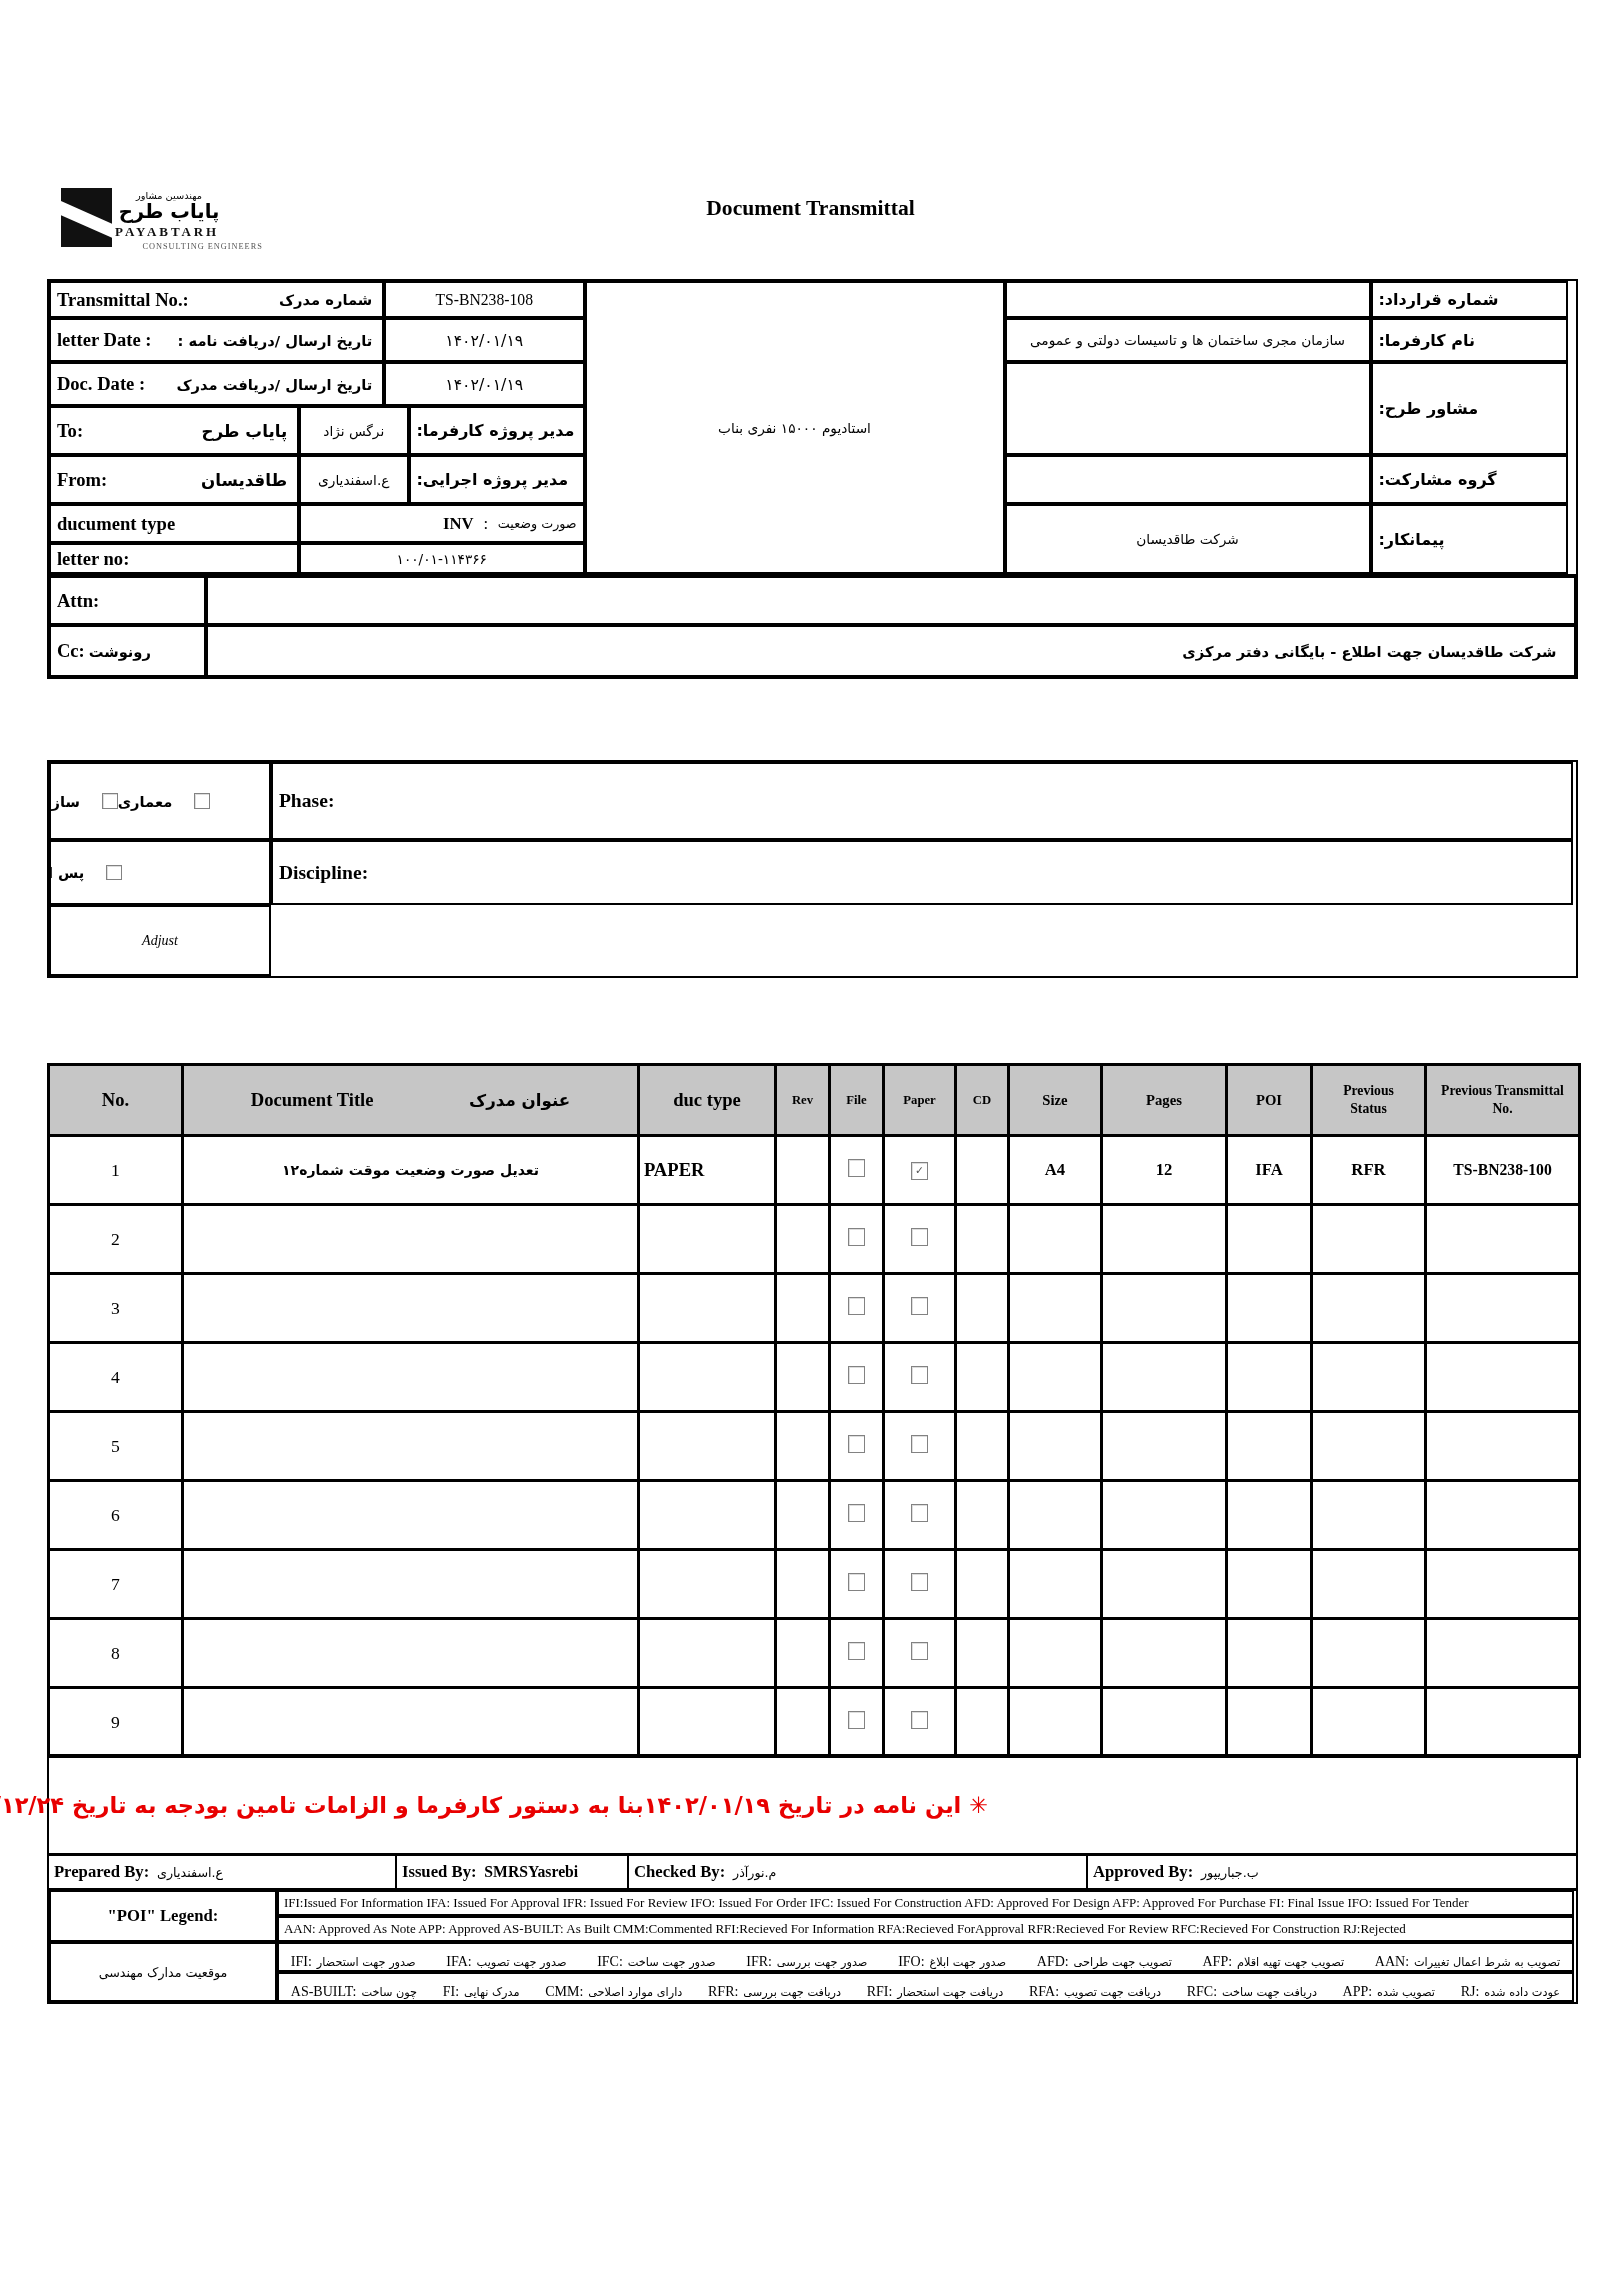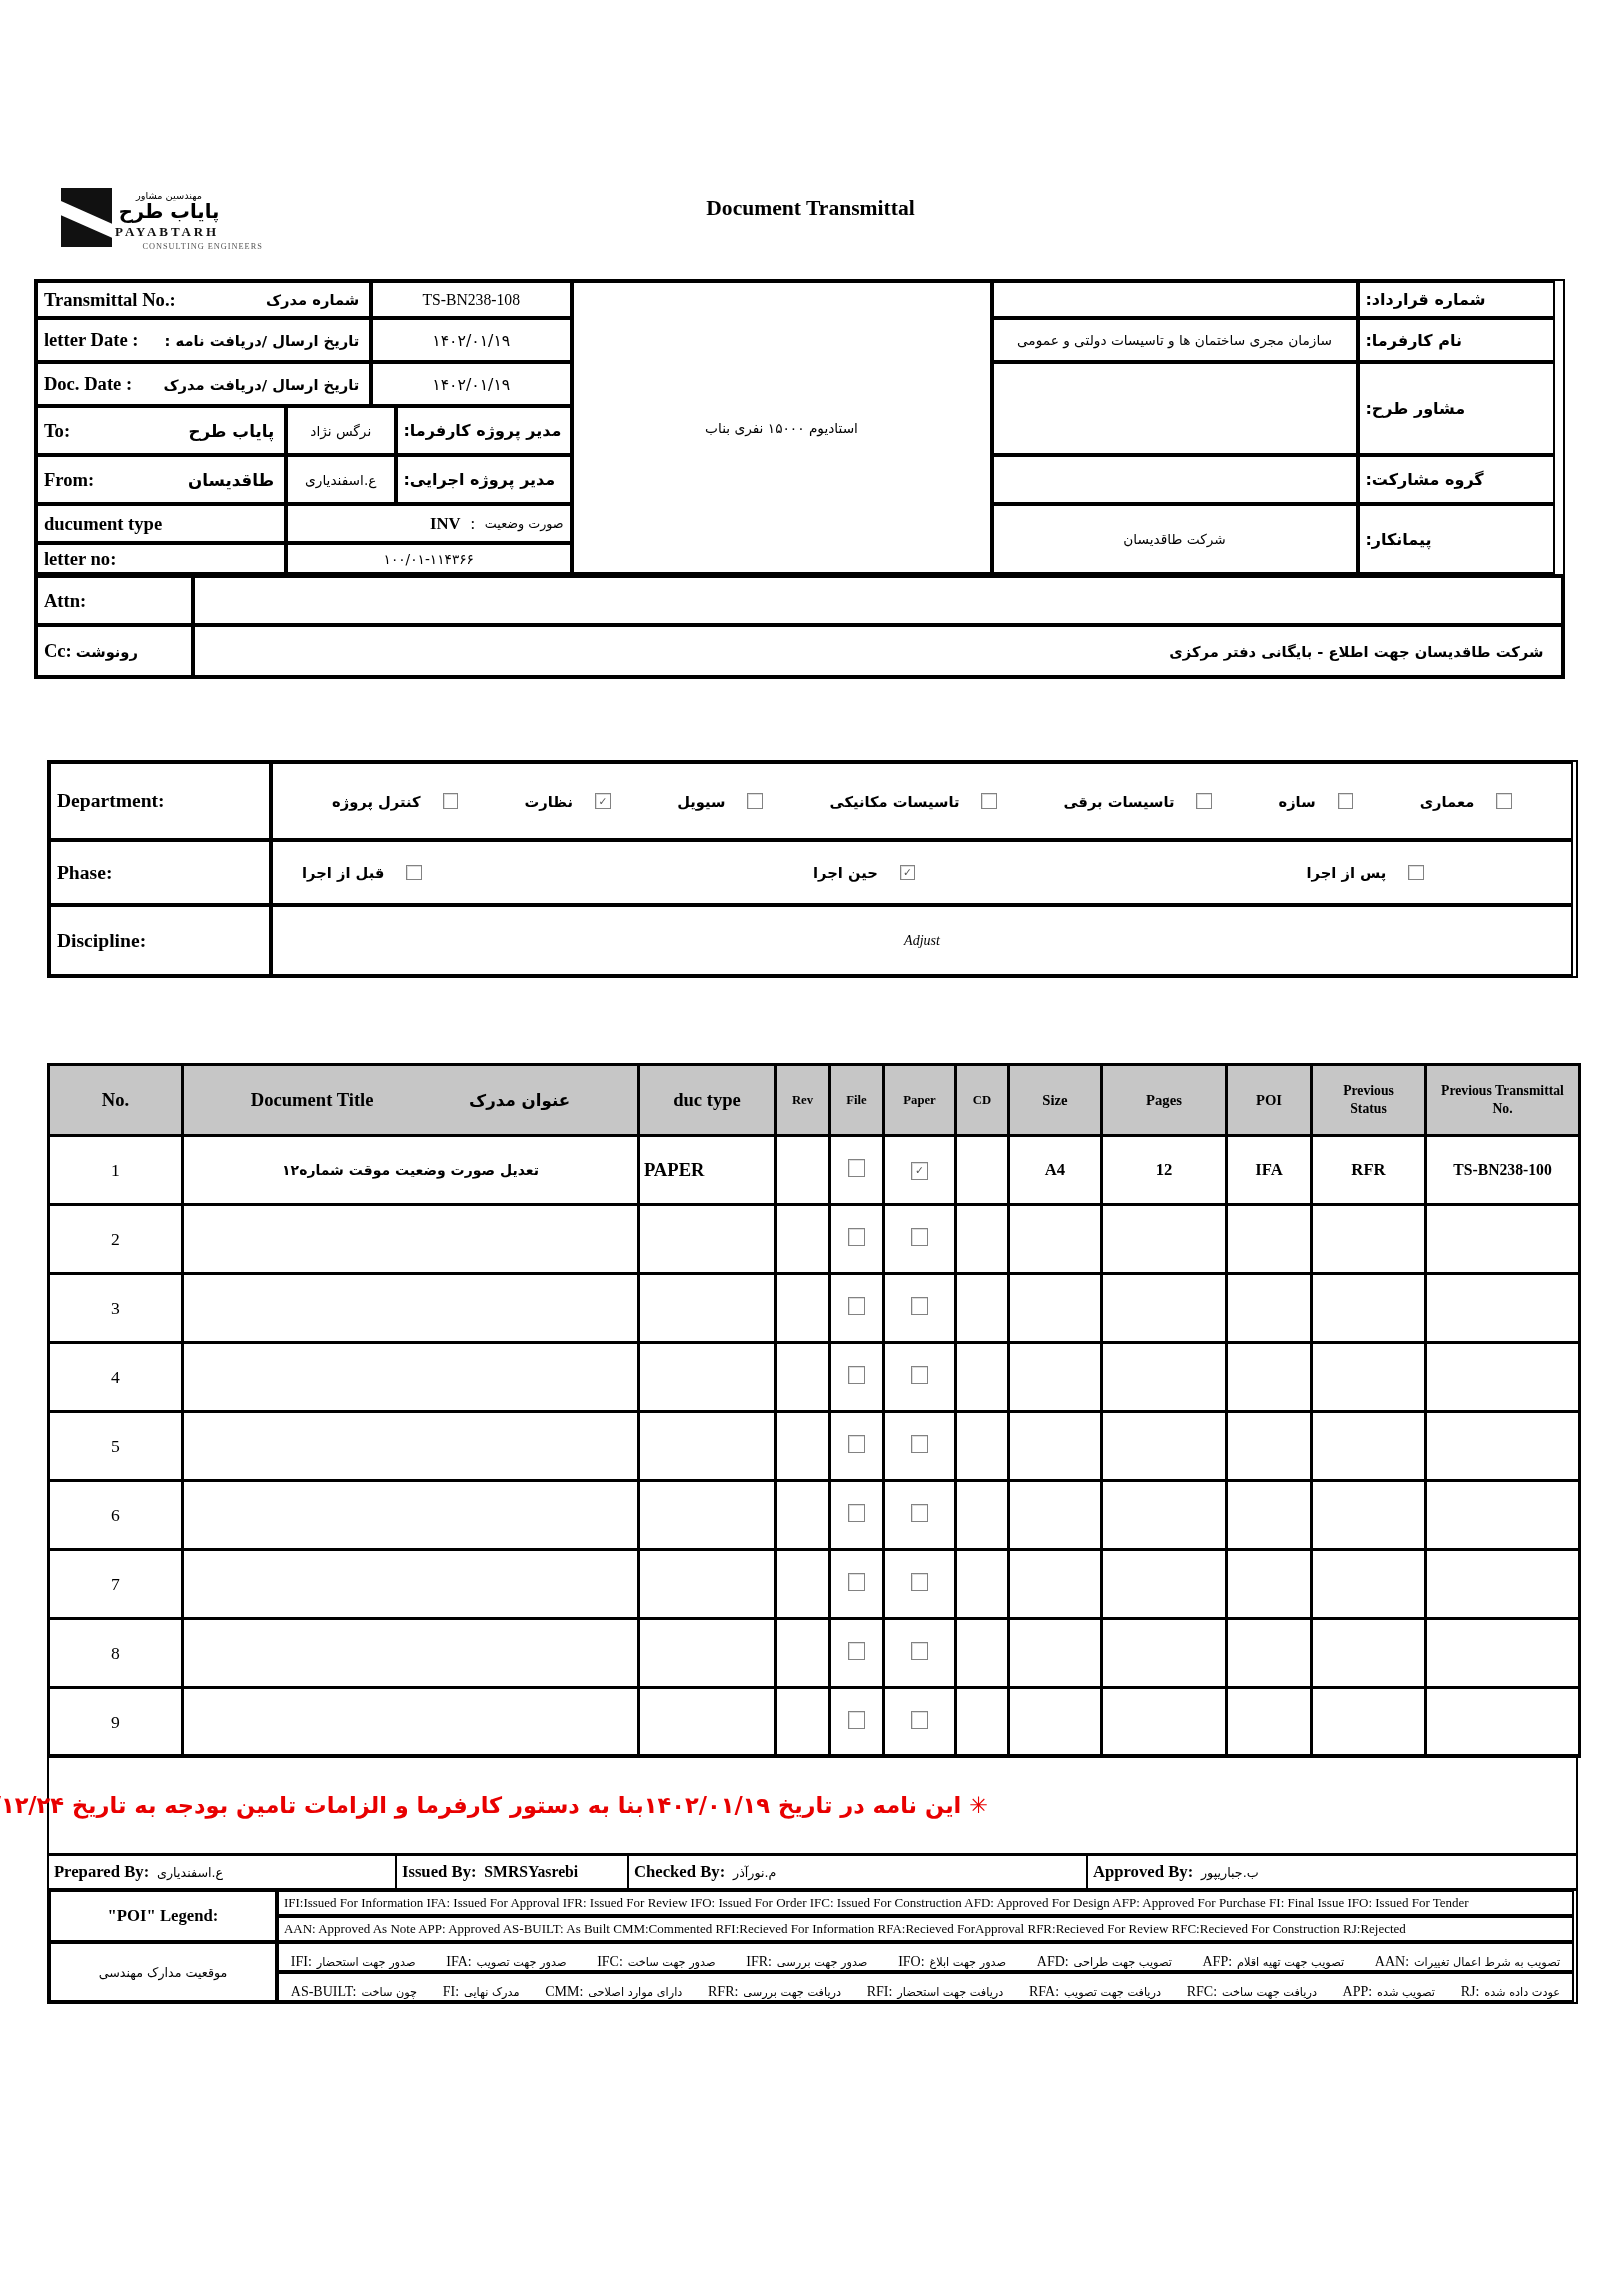--- a/index.html
+++ b/index.html
@@ -19,21 +19,21 @@
   .brand-fa { font-size:19.6px; font-weight:bold; direction:rtl; text-align:center; width:108px; line-height:1.1; }
   .brand-en { font-size:13px; font-weight:bold; letter-spacing:2.9px; color:#111; margin-top:1px; }
   .brand-sub { font-size:8.3px; color:#555; letter-spacing:1px; margin-top:2px; padding-left:27.4px; }
   .doc-title { position:absolute; left:0; right:0; top:196px; text-align:center;
                font-size:21.6px; font-weight:bold; }
 
   
   .cell { border:2px solid #000; display:flex; align-items:center; overflow:hidden; background:#fff; }
 
   
-  .top-table { position:absolute; left:34px; top:279px; width:1531px; }
+  .top-table { position:absolute; left:47px; top:279px; width:1531px; }
   .tt-a { display:grid; border:2px solid #000;
           grid-template-columns:250px 85px 24.5px 176px 420px 366px 197px;
           grid-template-rows:37px 44px 44px 49px 49px 39px 31px; }
   .tt-b { display:grid; border:2px solid #000; border-top:none;
           grid-template-columns:157px 1370px; grid-template-rows:49px 52px; }
   .lblcell { padding:0 9.8px 0 5.9px; justify-content:space-between; }
   .lbl-en { font-weight:bold; font-size:18.6px; white-space:nowrap; }
   .lbl-fa { font-weight:bold; font-size:14.7px; direction:rtl; white-space:nowrap; }
   .valcell { justify-content:center; font-size:15.7px; }
   .val-ltr { direction:ltr; unicode-bidi:embed; }
@@ -190,21 +190,20 @@
       <div class="cell"></div>
       <div class="cell lblcell" style="justify-content:flex-start;gap:3.9px">
         <span class="lbl-en">Cc:</span>
         <span class="lbl-fa fa">رونوشت</span>
       </div>
       <div class="cell cc-val fa">شرکت طاقدیسان جهت اطلاع - بایگانی دفتر مرکزی</div>
     </div>
   </div>
 
   <div class="cbx-table">
-    <div class="cell sec-lbl">Department:</div>
     <div class="cell cbx-row">
         <span class="cbx-item">
           <span class="cbx"></span>
           <span class="cbx-label fa">معماری</span>
         </span>
         <span class="cbx-item">
           <span class="cbx"></span>
           <span class="cbx-label fa">سازه</span>
         </span>
         <span class="cbx-item">

